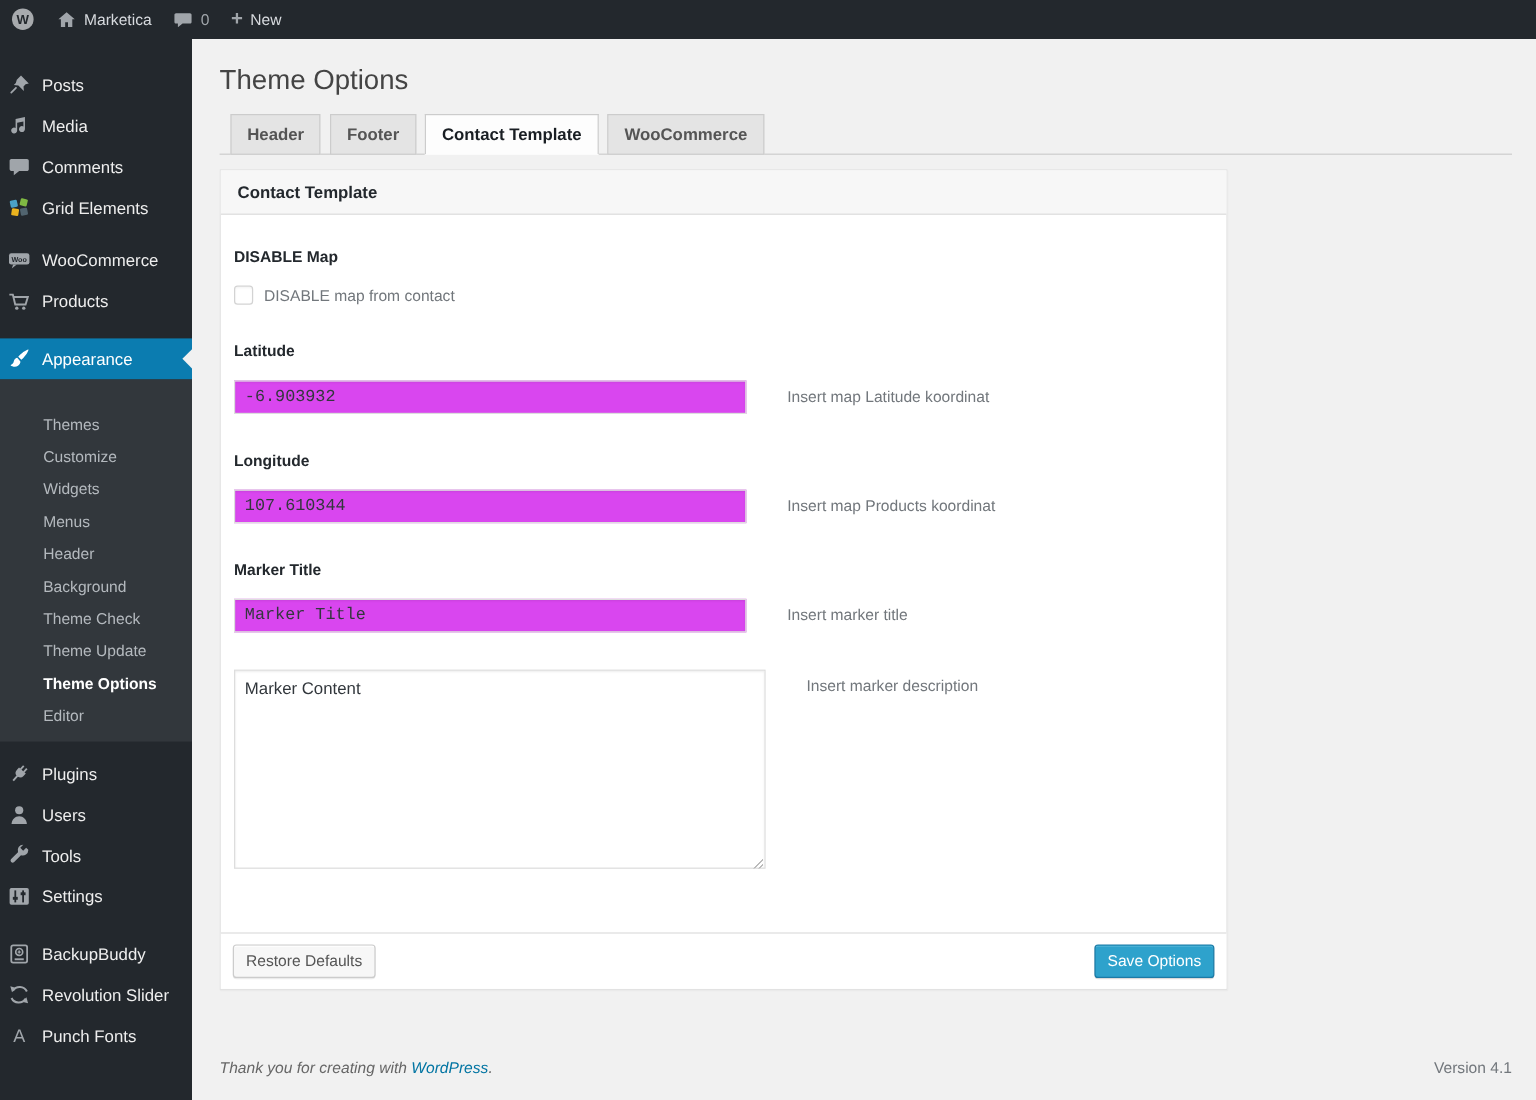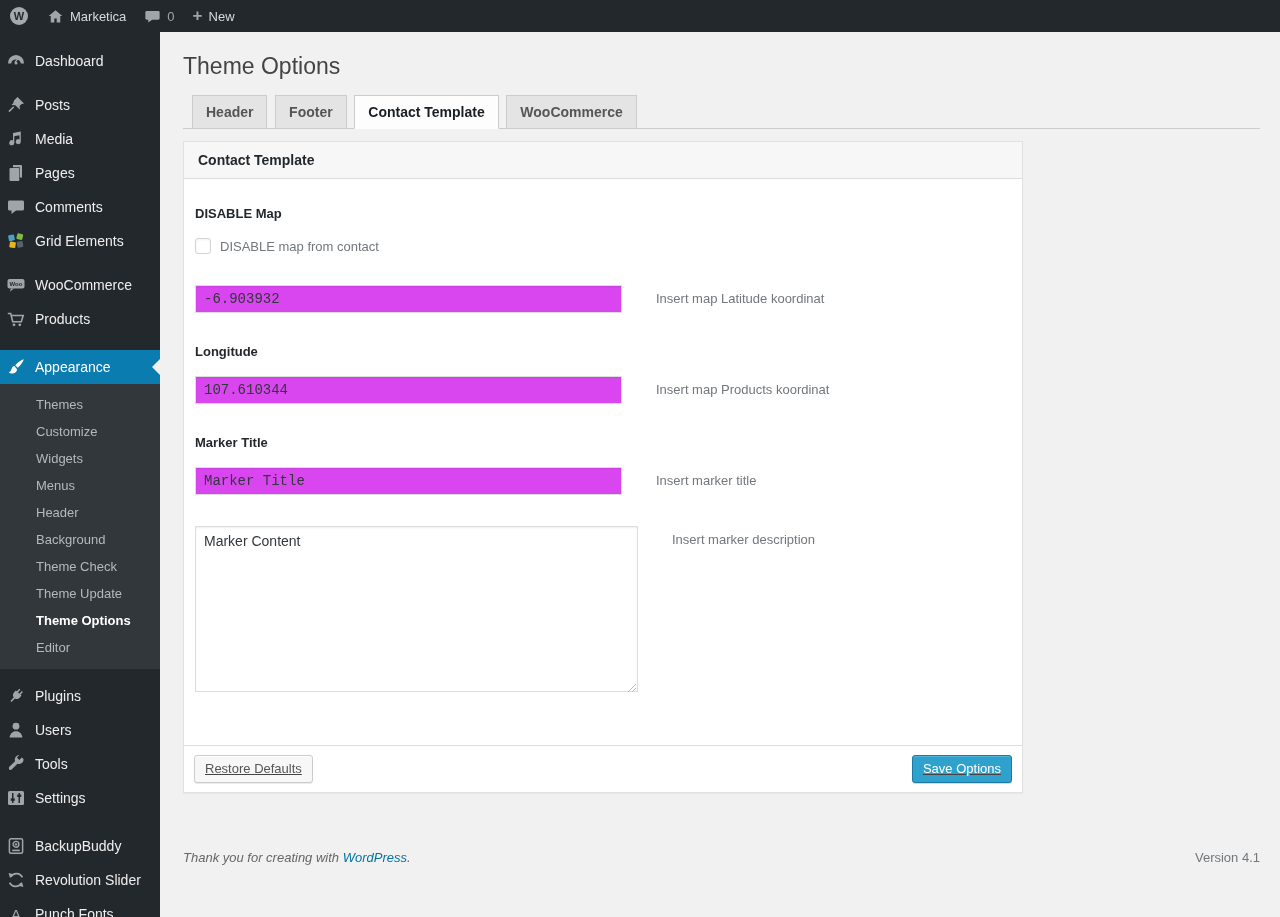--- a/index.html
+++ b/index.html
@@ -48,21 +48,21 @@
   .menu-item svg { fill: #a0a5aa; }
   .menu-item svg .stroked { fill: none; stroke: #a0a5aa; }
   .sep { height: 10px; }
   .sep-mid { height: 14px; }
   .menu-item.current { background: #0b7cb0; color: #fff; }
   .menu-item.current svg { fill: #fff; }
   .menu-item.current::after {
     content: ""; position: absolute; right: 0; top: 50%; margin-top: -8px;
     border: 8px solid transparent; border-right-color: #f1f1f1;
   }
-  .submenu { list-style: none; background: #32373c; padding: 7px 0 8px; text-align: center; }
+  .submenu { list-style: none; background: #32373c; padding: 24px 0 8px; text-align: center; }
   .submenu-item {
     display: flex; align-items: center; height: 27px; padding-left: 36px;
     color: #b4b9be; font-size: 13px; cursor: pointer;
   }
   .submenu-item.current-sub { color: #fff; font-weight: 700; }
   .af-glyph { font-size: 15px; color: #a0a5aa; font-weight: 400; }
 
   
   .content { margin-left: 160px; padding: 32px 20px 0 23px; min-height: 885px; position: relative; }
   .page-title { font-size: 23px; font-weight: 400; color: #444; padding: 20px 0 14px; line-height: 29px; }
@@ -113,21 +113,21 @@
   .checkbox-row { display: flex; align-items: center; cursor: pointer; }
   .wp-checkbox {
     appearance: none; -webkit-appearance: none; width: 16px; height: 16px;
     border: 1px solid #d3d3d3; border-radius: 3px; background: #fff;
     box-shadow: inset 0 1px 2px rgba(0,0,0,.05); margin: 0 9px 0 0; cursor: pointer;
   }
   .checkbox-label { color: #72777c; font-size: 13px; }
 
   .panel-footer {
     display: flex; justify-content: space-between; align-items: center;
-    border-top: 1px solid #ddd; padding: 9px 10px; background: #fff; text-decoration: underline;
+    border-top: 1px solid #ddd; padding: 9px 10px; background: #fff;
   }
   .button {
     height: 28px; padding: 0 10px; font-size: 13px; border-radius: 3px;
     font-family: "Liberation Sans", sans-serif; cursor: pointer; line-height: 26px;
   }
   .button-secondary {
     background: #f7f7f7; border: 1px solid #ccc; color: #555;
     box-shadow: inset 0 1px 0 #fff, 0 1px 0 rgba(0,0,0,.08);
   }
   .button-primary {
@@ -174,56 +174,37 @@
     </span>
     <span class="ab-item">
       <span class="ab-plus">+</span>
       <span>New</span>
     </span>
   </div>
 </div>
 
 <div class="sidebar">
   <ul class="menu">
-    <li class="menu-item">
-      <span class="mi">
-        <svg width="20" height="20" viewBox="0 0 20 20">
-            <path d="M10 4a8 8 0 0 0-8 8.5h3.1a5 5 0 0 1 9.8 0H18A8 8 0 0 0 10 4z"></path>
-            <circle cx="10" cy="12" r="1.5"></circle>
-            <rect x="9.4" y="7.2" width="1.2" height="4.6" rx=".6" transform="rotate(38 10 10)"></rect>
-          </svg>
-      </span>
-      <span>Dashboard</span>
-    </li>
     <li class="sep"></li>
     <li class="menu-item">
       <span class="mi">
         <svg width="20" height="20" viewBox="0 0 20 20">
             <path d="M11.5 2l6.5 6.5-2.7.8-1.7 1.7.3 3.8-2.3-2.3-2.3-2.3-3.8-.3 1.7-1.7.8-2.7z"></path>
             <rect x="1.8" y="13.4" width="7" height="1.5" rx=".7" transform="rotate(-45 5.3 14.1)"></rect>
           </svg>
       </span>
       <span>Posts</span>
     </li>
     <li class="menu-item">
       <span class="mi">
         <svg width="20" height="20" viewBox="0 0 20 20">
             <path d="M14.8 2.5L7 4.1v7.5a2.5 2.5 0 1 0 1.3 2.2V7.2l5.2-1v4.2a2.5 2.5 0 1 0 1.3 2.2z"></path>
           </svg>
       </span>
       <span>Media</span>
-    </li>
-    <li class="menu-item">
-      <span class="mi">
-        <svg width="20" height="20" viewBox="0 0 20 20">
-            <path d="M7 2h8a1 1 0 0 1 1 1v11.5h-2.2V4.2H7z"></path>
-            <rect x="3.5" y="5" width="9.8" height="13" rx="1"></rect>
-          </svg>
-      </span>
-      <span>Pages</span>
     </li>
     <li class="menu-item">
       <span class="mi">
         <svg width="20" height="20" viewBox="0 0 20 20">
             <path d="M3.5 3.5h13c.8 0 1.5.7 1.5 1.5v7c0 .8-.7 1.5-1.5 1.5H10l-4.5 3.6v-3.6h-2A1.5 1.5 0 0 1 2 12V5c0-.8.7-1.5 1.5-1.5z"></path>
           </svg>
       </span>
       <span>Comments</span>
     </li>
     <li class="menu-item">
@@ -374,20 +355,21 @@
 
       <div class="fg">
         <div class="field-label">DISABLE Map</div>
         <label class="checkbox-row">
           <input type="checkbox" class="wp-checkbox" style="">
           <span class="checkbox-label">DISABLE map from contact</span>
         </label>
       </div>
 
       <div class="fg">
+        <div class="field-label">Latitude</div>
         <div class="field-row">
           <input type="text" class="text-input" value="-6.903932" style="">
           <span class="help">Insert map Latitude koordinat</span>
         </div>
       </div>
 
       <div class="fg">
         <div class="field-label">Longitude</div>
         <div class="field-row">
           <input type="text" class="text-input" value="107.610344" style="">

